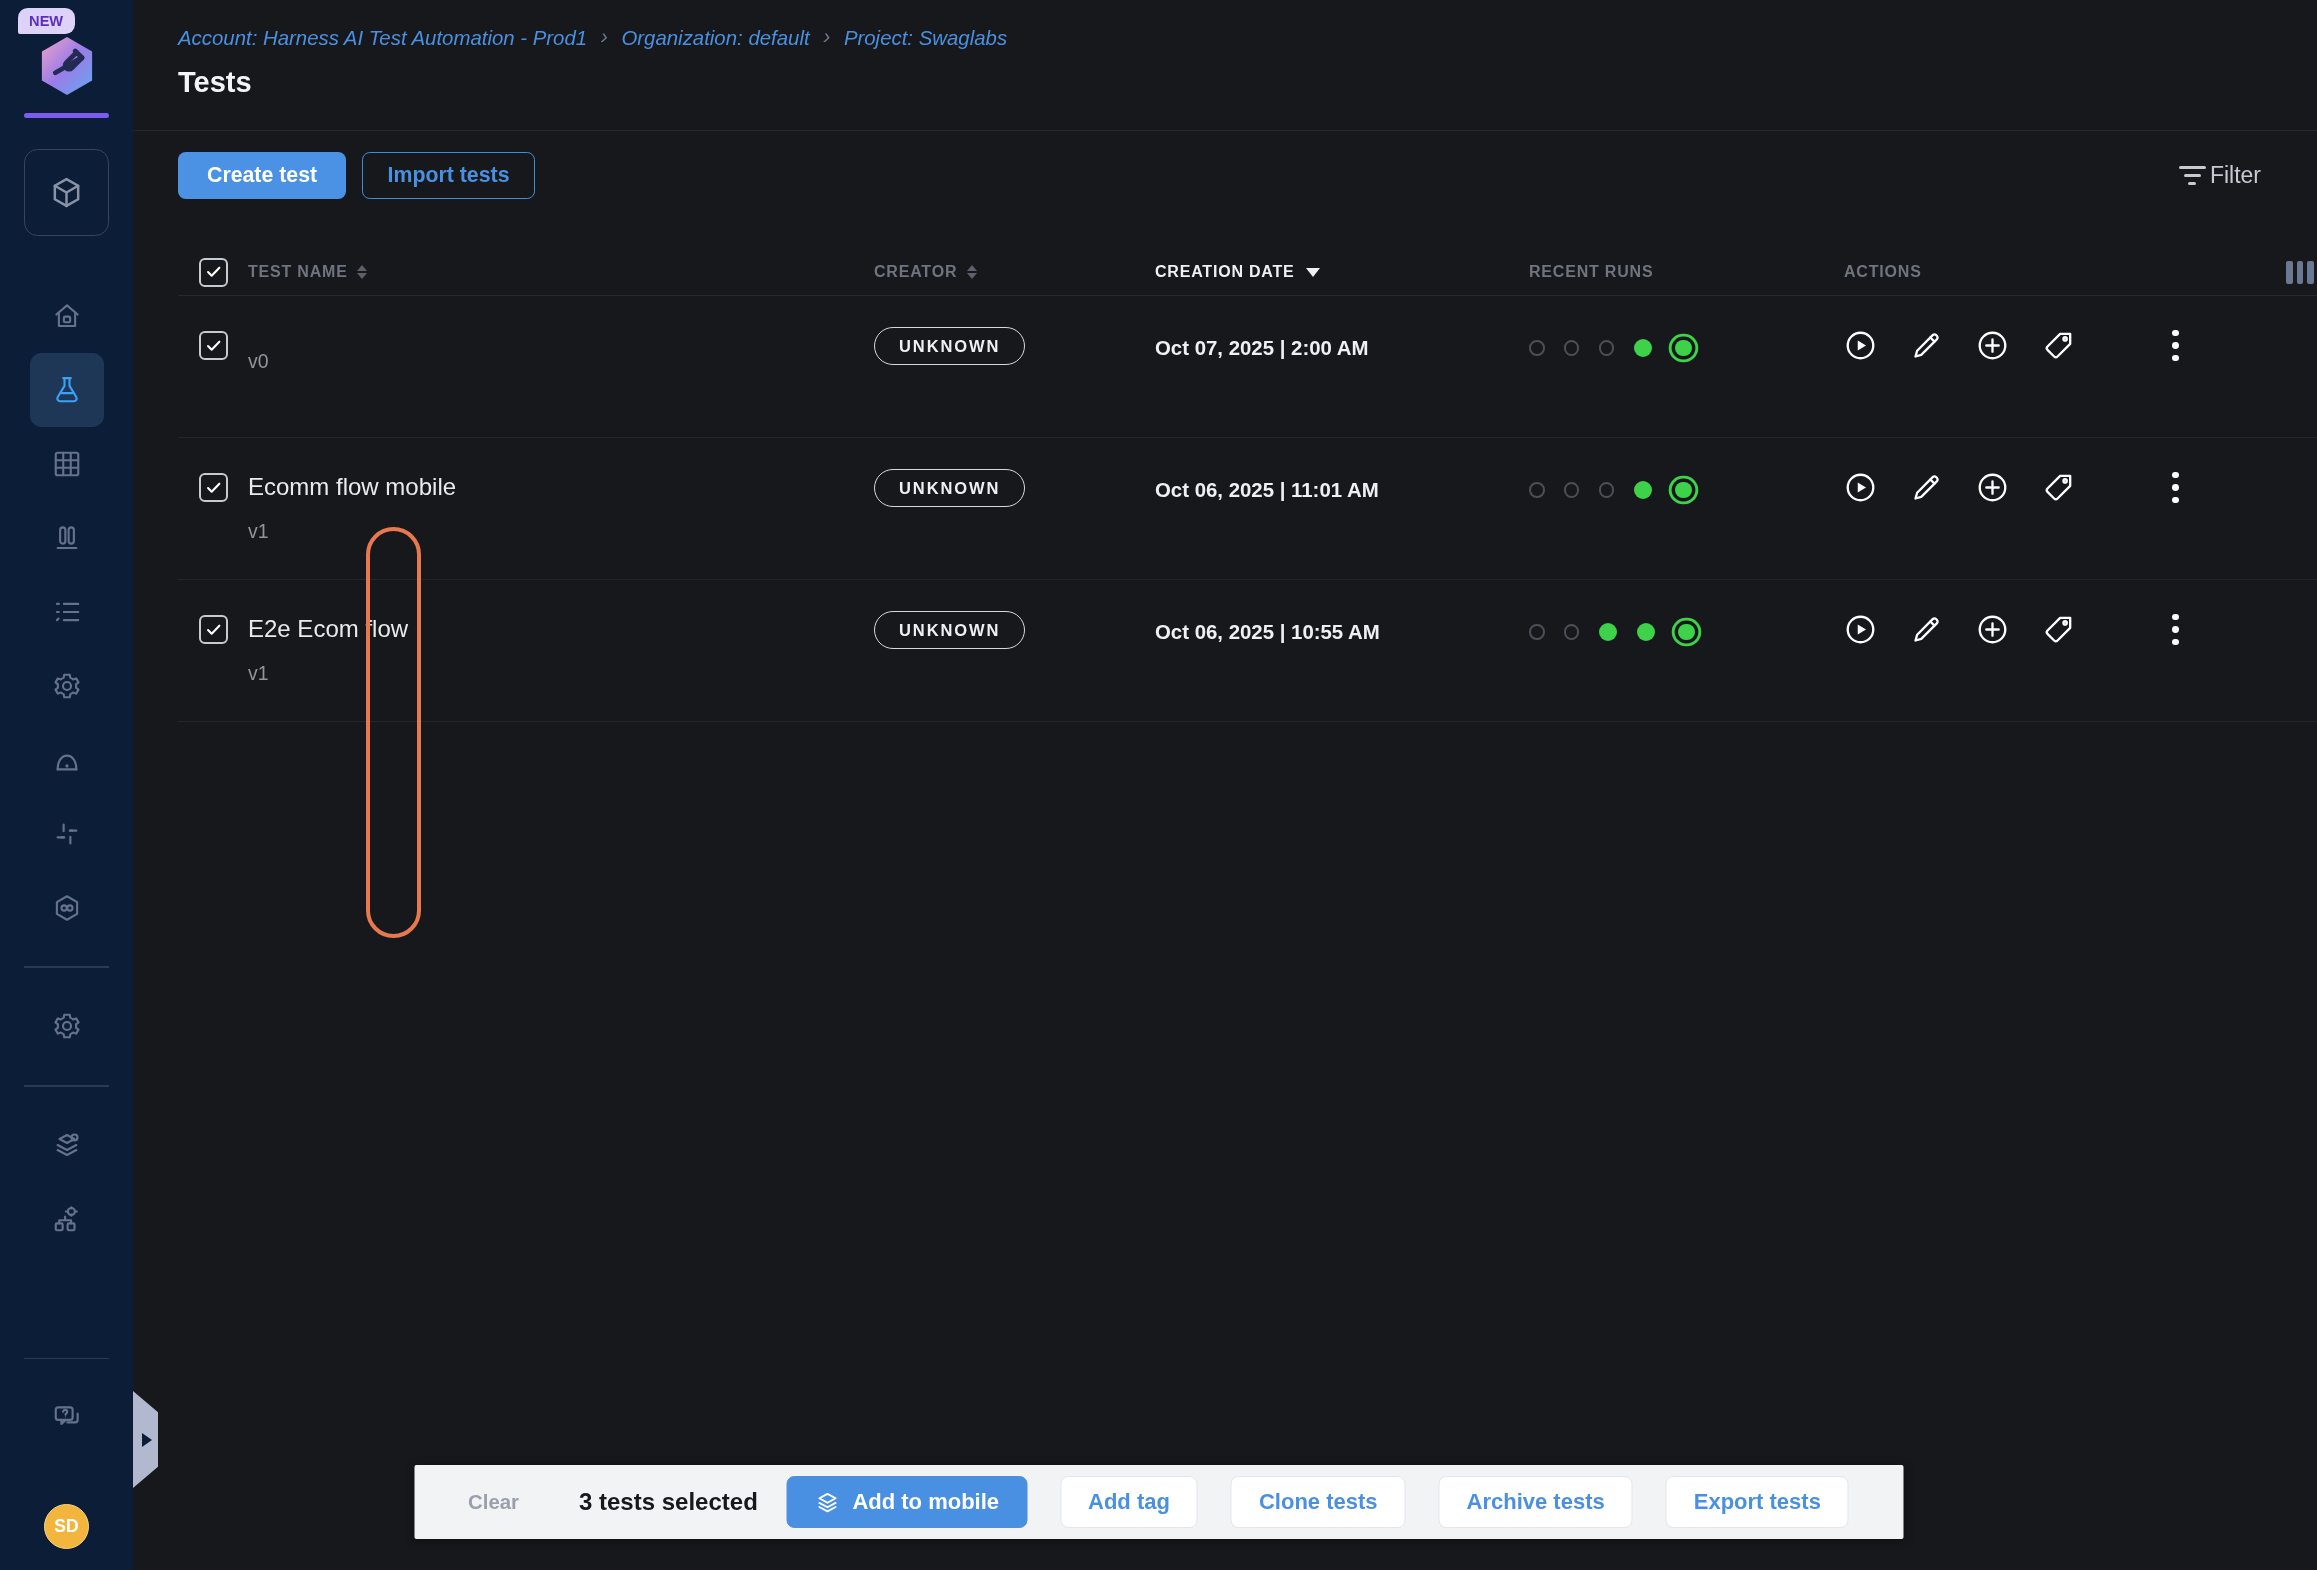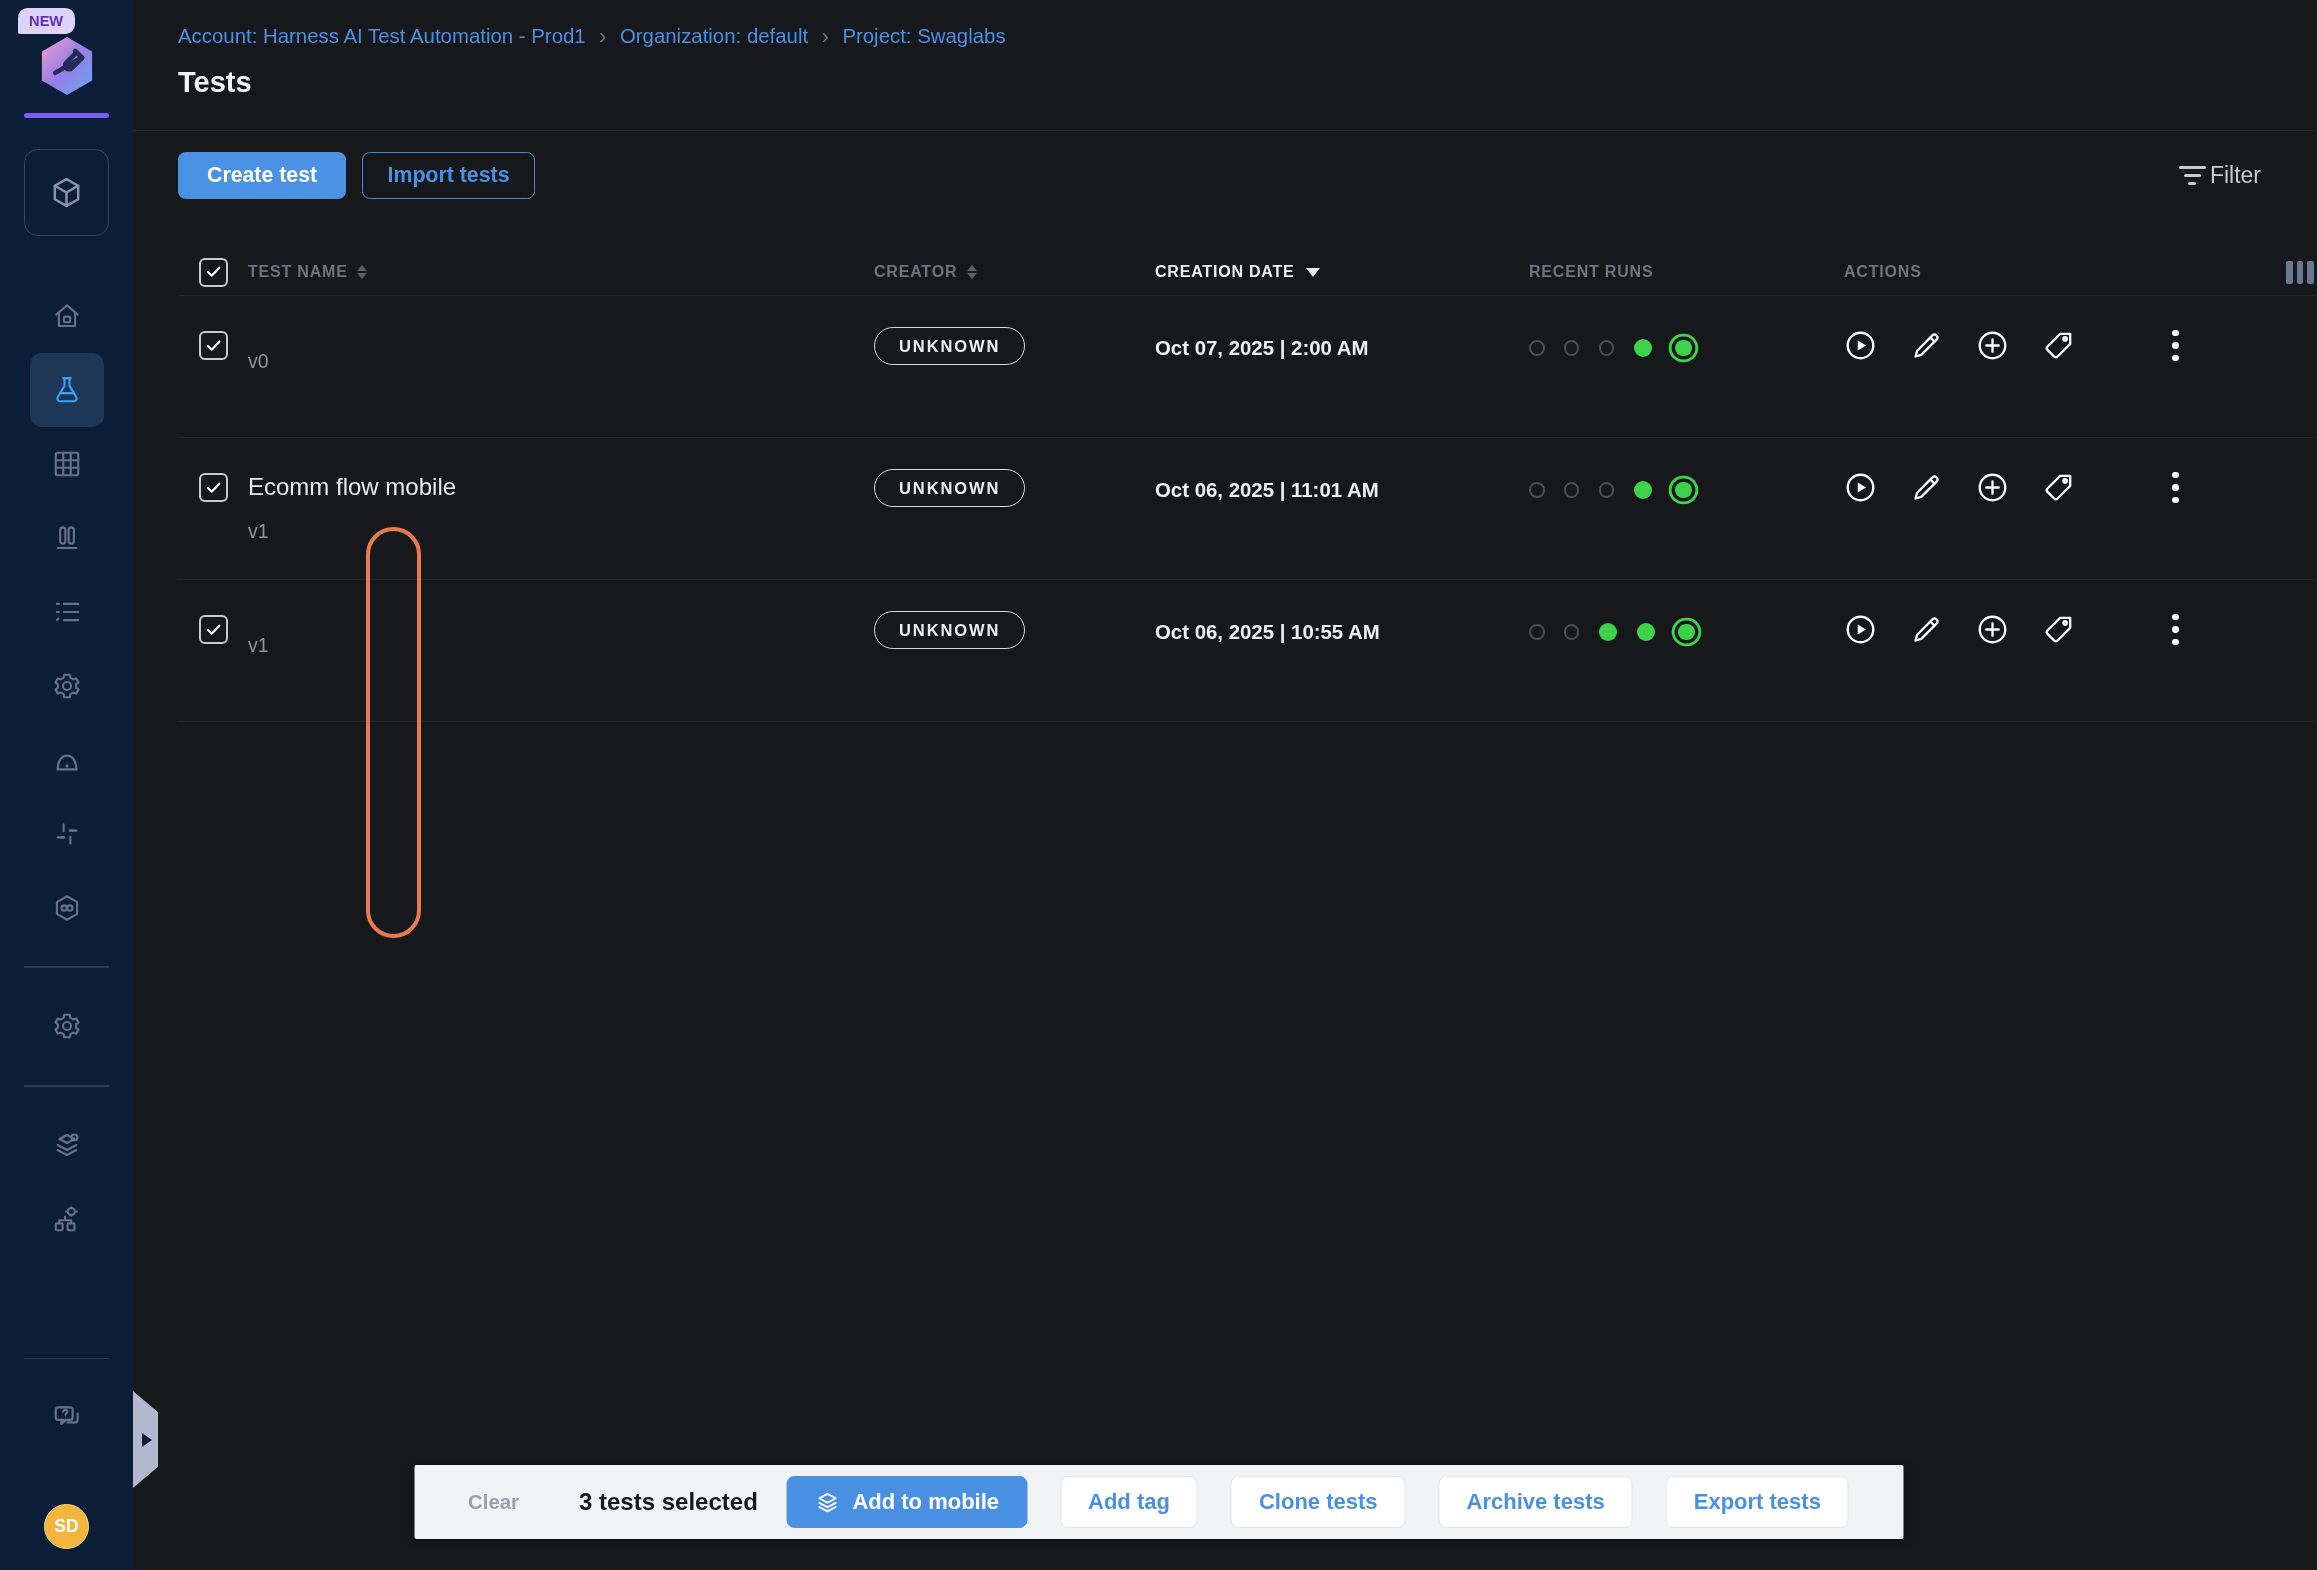--- a/index.html
+++ b/index.html
@@ -33,21 +33,21 @@
     border:1.9px solid #f8d489; cursor:pointer; }
   .expand-handle { position:absolute; left:133px; top:1391px; width:25px; height:97px;
     background:#b2b9ce; clip-path:polygon(0 0,100% 22%,100% 78%,0 100%);
     display:flex; align-items:center; justify-content:center; cursor:pointer; z-index:6; }
   .expand-handle .tri { width:0; height:0; border-left:10.7px solid #0c1d38;
     border-top:7.8px solid transparent; border-bottom:7.8px solid transparent; margin-left:3.9px; }
 
   
   .main { position:absolute; left:133px; top:0; right:0; bottom:0; }
   .page-header { height:131px; border-bottom:1.9px solid #26272b; padding:25px 45px 0 45px; }
-  .breadcrumb { font-size:20.4px; color:#4a90e2; display:flex; gap:13.6px; align-items:flex-start; }
+  .breadcrumb { font-size:20.4px; color:#4a90e2; display:flex; gap:13.6px; align-items:flex-end;font-style:italic; }
   .breadcrumb .crumb { cursor:pointer; }
   .breadcrumb .sep { color:#6c7892; font-size:21.3px; }
   .page-title { margin-top:15.5px; font-size:29px; font-weight:600; color:#f4f5f6; }
 
   .toolbar { display:flex; align-items:center; padding:21.3px 56px 0 45px; height:68px; }
   .btn-primary { background:#4b92e4; color:#fff; font-size:21.3px; font-weight:600;
     border:none; border-radius:7.8px; height:47px; padding:0 29px; cursor:pointer; }
   .btn-outline { background:transparent; color:#4a90e2; font-size:21.3px; font-weight:600;
     border:1.9px solid #3f8cdd; border-radius:7.8px; height:47px; padding:0 25px; margin-left:15.5px; cursor:pointer; }
   .toolbar .spacer { flex:1; }
@@ -456,20 +456,21 @@
 
   <div class="grid-row trow">
     <div class="c-check cell">
             <span class="cbx row-cbx">
               <svg viewBox="0 0 24 24" fill="none" stroke="currentColor" stroke-width="1.7" stroke-linecap="round" stroke-linejoin="round" width="100%" height="100%">
                 <path d="M5 12.5l4.5 4.5L19 7" stroke-width="2.6"></path>
               </svg>
             </span>
           </div>
     <div class="cell">
+      <div class="tname">E2e Ecom flow</div>
       <div class="tver">v1</div>
     </div>
     <div class="cell"><span class="pill">UNKNOWN</span></div>
     <div class="cell c-date">Oct 06, 2025 | 10:55 AM</div>
     <div class="cell c-runs">
             <span class="run empty"></span>
             <span class="run empty"></span>
             <span class="run pass"></span>
             <span class="run pass"></span>
             <span class="run pass ring"></span>

